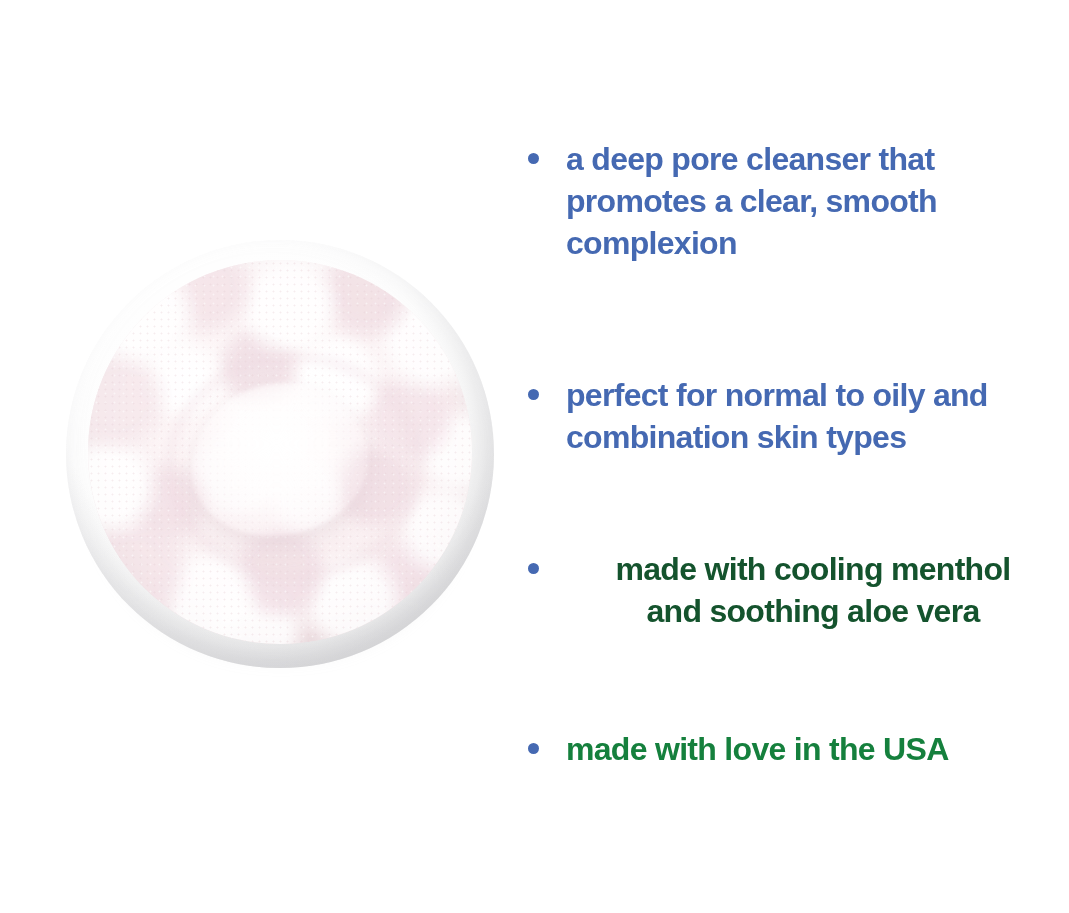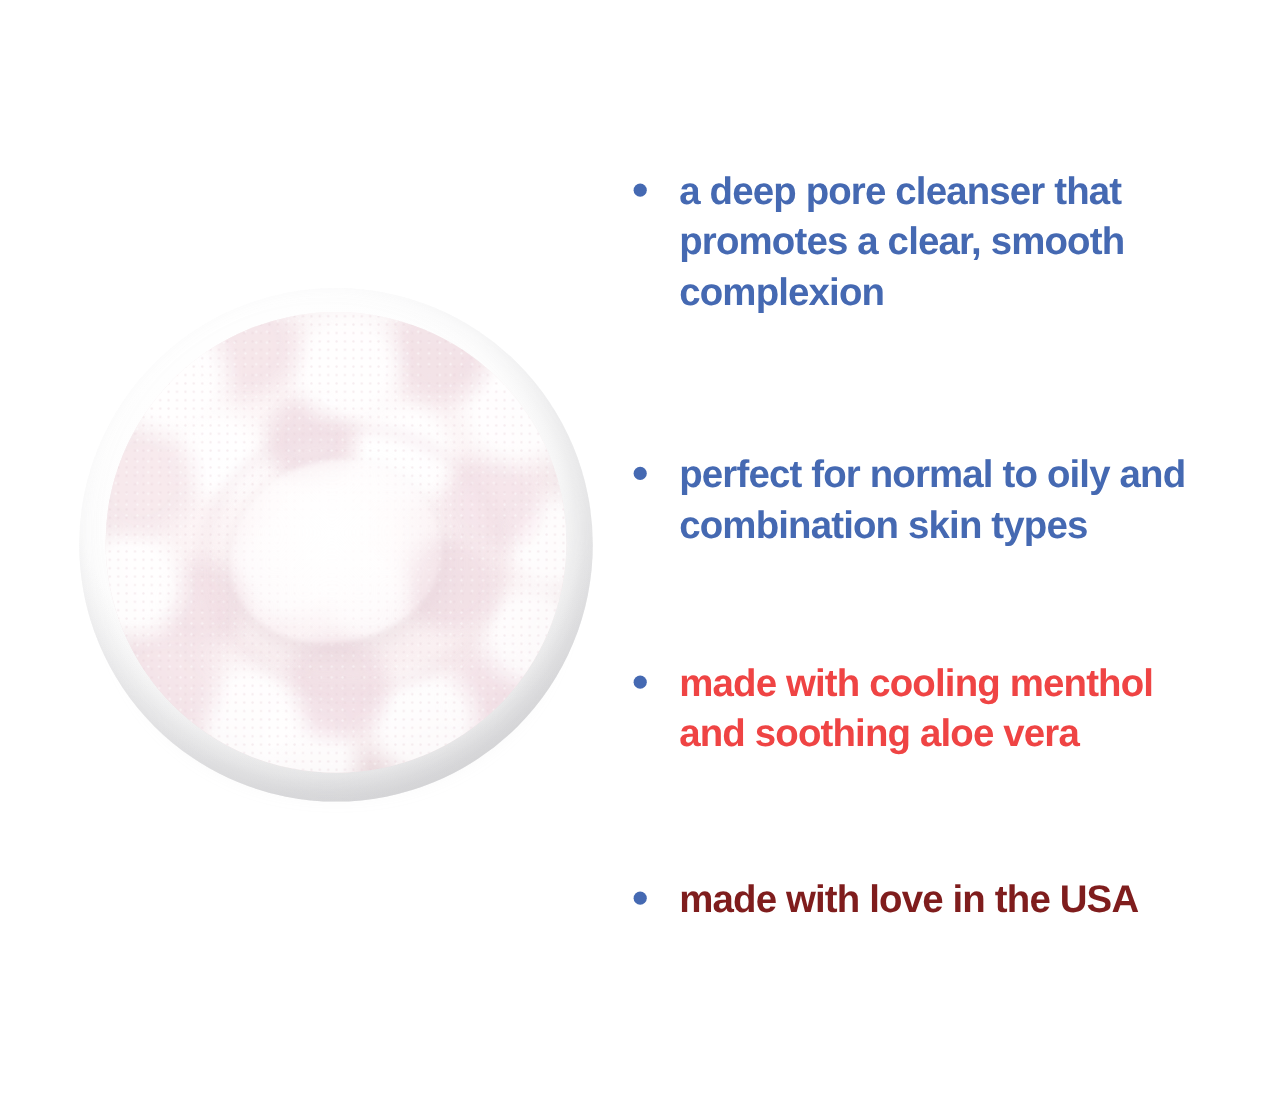--- a/index.html
+++ b/index.html
@@ -239,24 +239,24 @@
     </li>
 
     <li class="feature-item" data-index="1">
       <span class="feature-bullet" style="background: rgb(69, 105, 178);"></span>
       <span class="feature-text" style="color: rgb(69, 105, 178);">perfect for normal to oily and
 combination skin types</span>
     </li>
 
     <li class="feature-item" data-index="2">
       <span class="feature-bullet" style="background: rgb(69, 105, 178);"></span>
-      <span class="feature-text" style="color: #ef4444;">made with cooling menthol
+      <span class="feature-text" style="color: #14532d; text-align: center;">made with cooling menthol
 and soothing aloe vera</span>
     </li>
 
     <li class="feature-item" data-index="3">
       <span class="feature-bullet" style="background: rgb(69, 105, 178);"></span>
-      <span class="feature-text" style="color: #7f1d1d;">made with love in the USA</span>
+      <span class="feature-text" style="color: #15803d;">made with love in the USA</span>
     </li>
 
   </ul>
 
 </div>
 
 </body></html>

